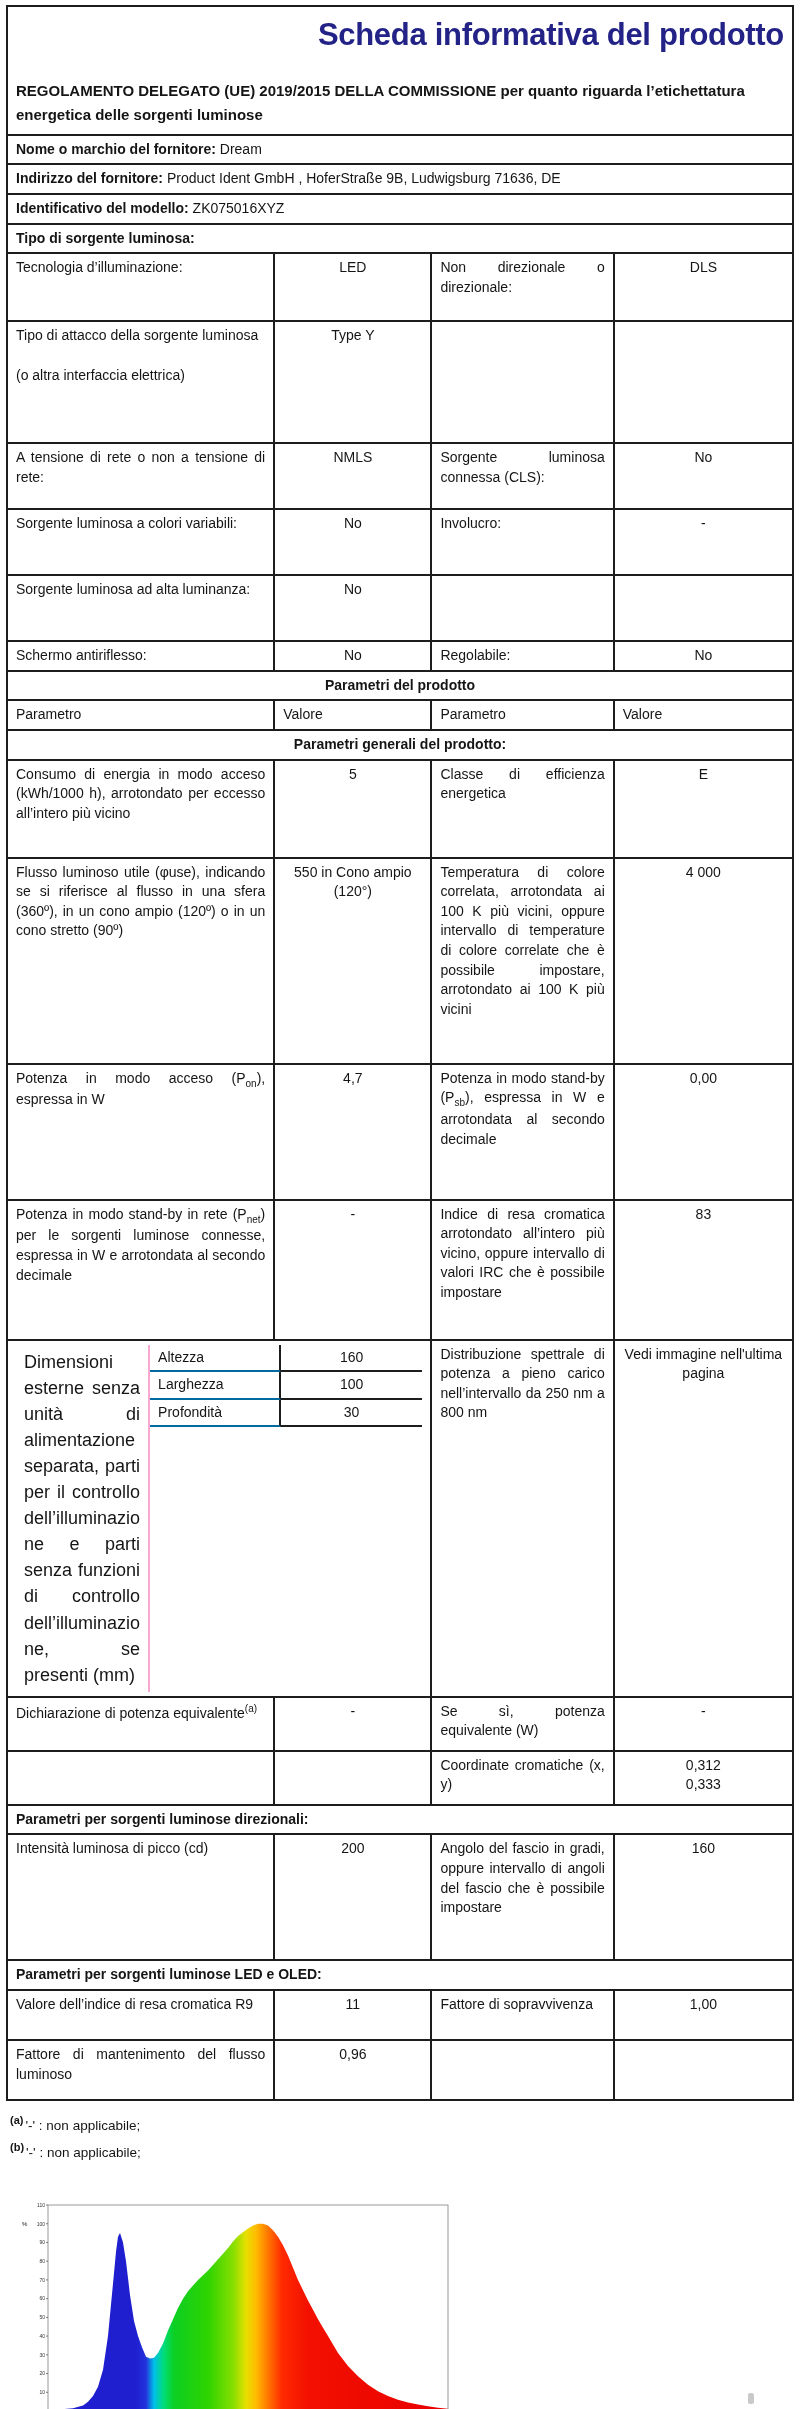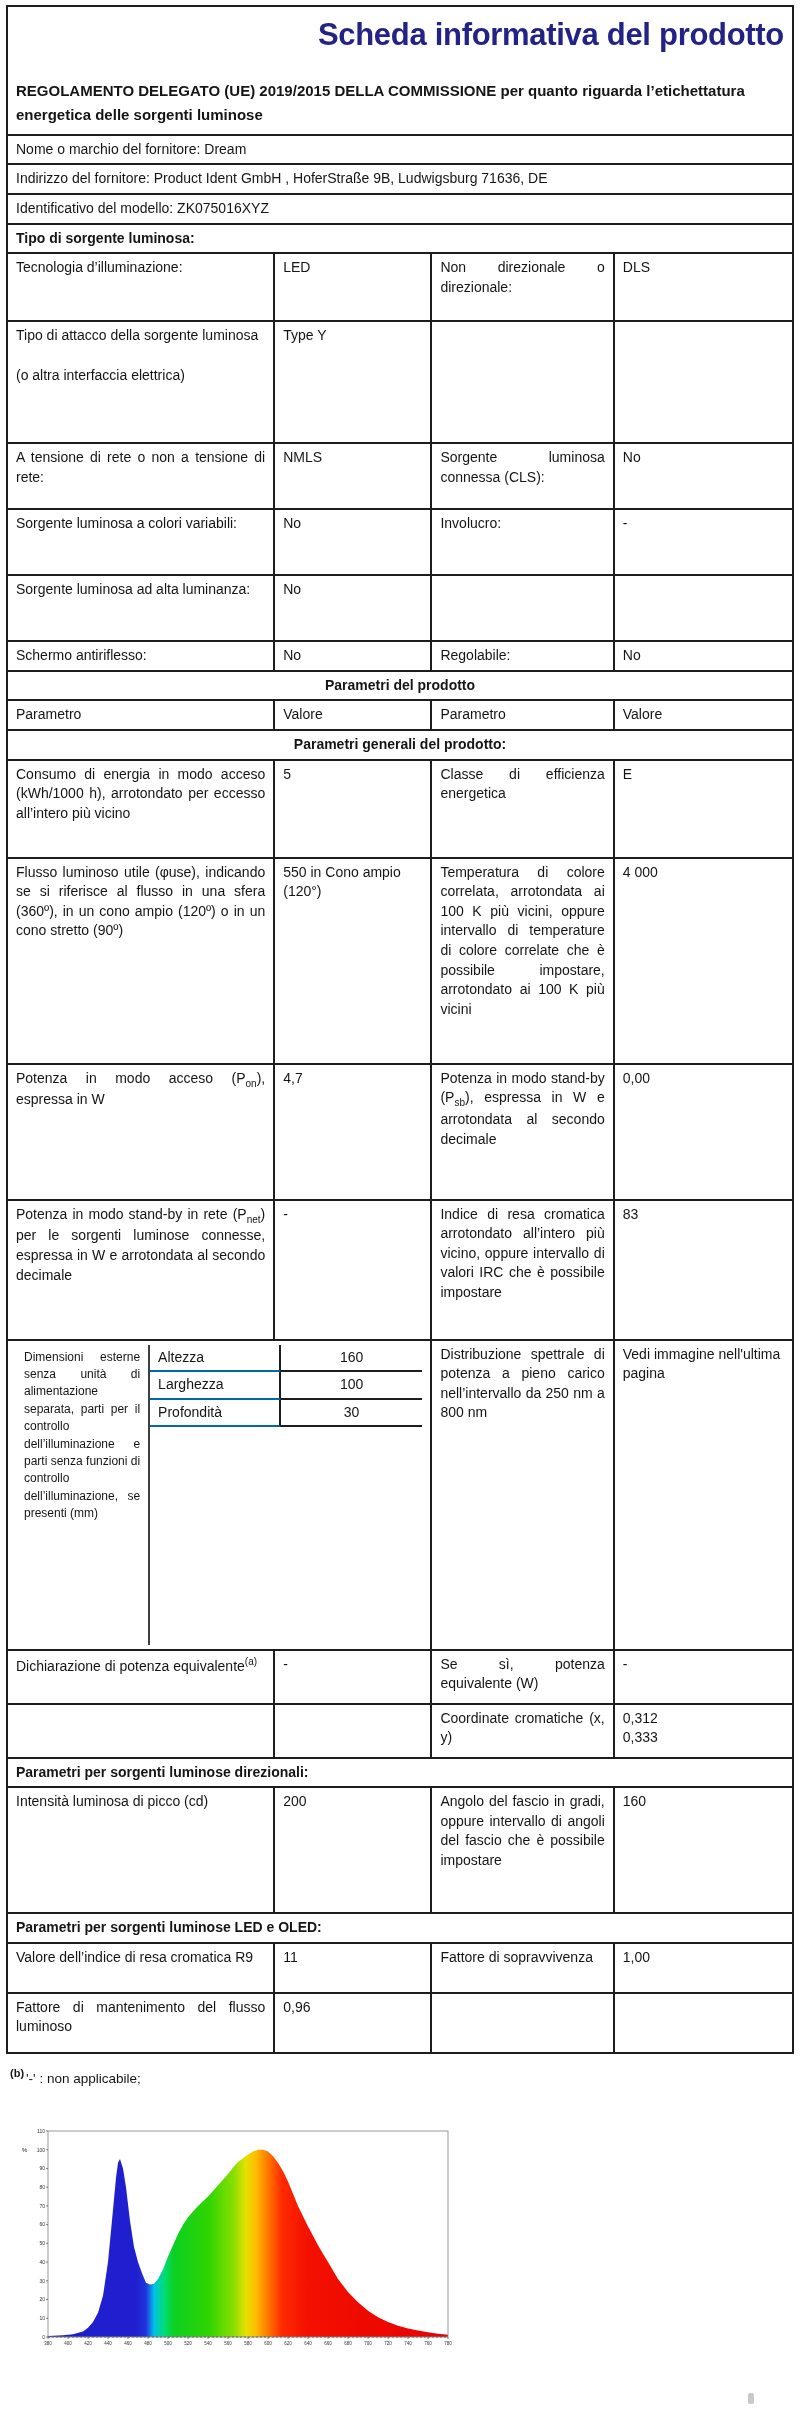--- a/index.html
+++ b/index.html
@@ -7,38 +7,38 @@
        font-family:"Liberation Sans","DejaVu Sans",sans-serif;color:#151515;}
   .doc{margin:5px 6px 0 6px;}
   table.sheet{border-collapse:collapse;width:788px;table-layout:fixed;}
   table.sheet td{border:2px solid #1d1d1d;vertical-align:top;padding:4px 8px;
        font-size:14px;line-height:1.4;word-wrap:break-word;}
   col.c1{width:34%}col.c2{width:20%}col.c3{width:23.2%}col.c4{width:22.8%}
   .title-cell{padding:10px 16px 12px 16px;}
   h1{margin:2px 0 0 0;font-size:31px;font-weight:bold;color:#232387;letter-spacing:-.3px;text-align:right;}
   .reg{margin:23px 0 4px 0;font-size:15px;font-weight:bold;line-height:1.55;max-width:745px;}
   .kv{padding:6px 12px;font-size:15px;}
-  .kv .lbl{font-weight:normal;}
+  .kv .lbl{font-weight:bold;}
   .sec{font-weight:bold;font-size:15px;padding:5px 10px;}
   .center{text-align:center;border-radius:10px;}
   .p{text-align:justify;}
-  .v{text-align:left;}
+  .v{text-align:center;}
   sub{font-size:10px;}
   sup.supa{font-size:10px;}
   .colhdr td{font-size:15px;padding:5px 10px;}
   
   .rtec>td{height:58px}.ratt>td{height:112px}.rten>td{height:56px}
   .rcol>td{height:56px}.ralt>td{height:56px}
   .rcons>td{height:88px}.rflu>td{height:196px}.racc>td{height:126px}
   .rsby>td{height:130px}.rdich>td{height:44px}.rcoord>td{height:44px}
   .rint>td{height:116px}.rr9>td{height:40px}.rfat>td{height:50px}
   td.dimwrap{padding:0;}
   .dimflex{display:flex;min-height:300px;}
-  .dimlabel{width:33%;border-right:2px solid #404040;padding:4px 8px;text-align:justify;
-       font-size:12px;line-height:1.45;box-sizing:border-box;}
+  .dimlabel{width:33%;border-right:2px solid #f9a8d4;padding:4px 8px;text-align:justify;
+       font-size:18px;line-height:1.45;box-sizing:border-box;}
   .dimsub{flex:1;display:flex;flex-direction:column;}
   .dimrow{display:flex;}
   .dimk{flex:1;border-right:2px solid #1d1d1d;border-bottom:2px solid #0369a1;padding:3px 8px;}
   .dimv{width:52%;border-bottom:2px solid #1d1d1d;padding:3px 4px;text-align:center;box-sizing:border-box;}
   .footnotes{margin:10px 0 0 10px;}
   .fn{font-size:13.5px;line-height:1.8;}
   .fn .sup{vertical-align:super;font-size:11px;font-weight:bold;margin-right:2px;}
   .chartwrap{margin:30px 0 0 20px;width:436px;}
   .speck{position:absolute;right:46px;bottom:5px;width:6px;height:11px;
        background:#c9c9c9;border-radius:2px;}
@@ -236,20 +236,23 @@
         <td class="p">Fattore di mantenimento del flusso luminoso</td>
         <td class="v">0,96</td>
         <td class="p"></td>
         <td class="v"></td>
       </tr>
     </tbody>
       </table>
   </div>
 
   <div class="footnotes">
+    <div class="fn">
+      <span class="sup">(a)</span><span>'-' : non applicabile;</span>
+    </div>
     <div class="fn">
       <span class="sup">(b)</span><span>'-' : non applicabile;</span>
     </div>
   </div>
 
   <div class="chartwrap">
     <svg id="spectrum" width="436" height="236" viewBox="0 0 436 236">
         <defs>
           <linearGradient id="sg" x1="0" y1="0" x2="1" y2="0">
             <stop offset="0%" stop-color="#1f1fd0"></stop>

